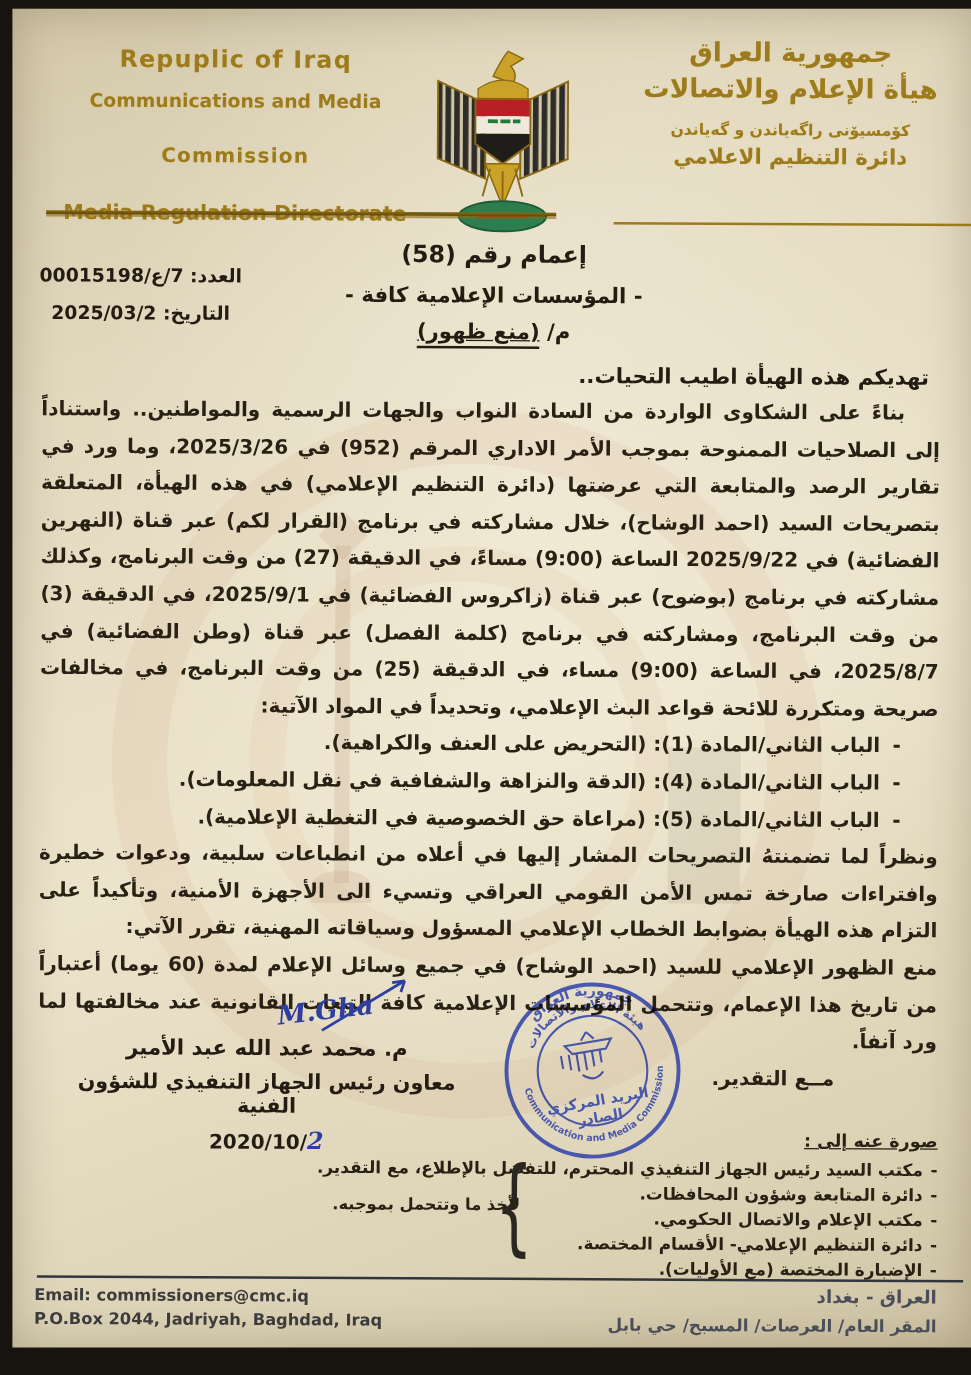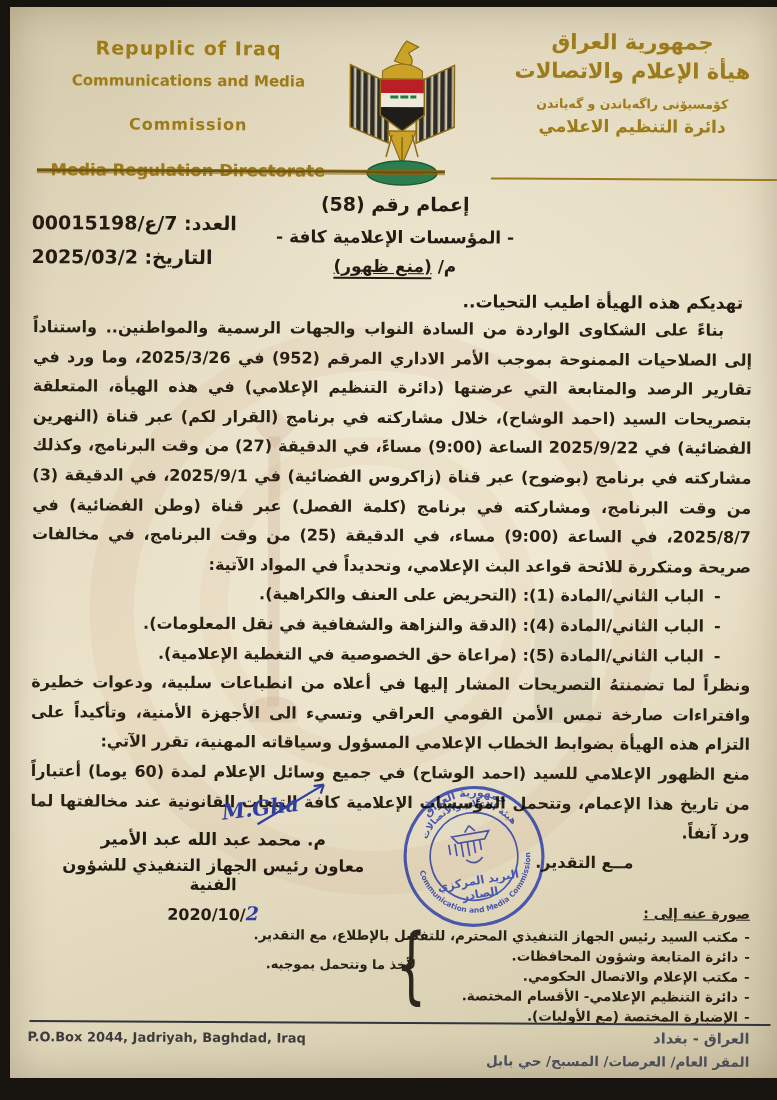--- a/index.html
+++ b/index.html
@@ -36,36 +36,36 @@
   .h-ar{position:absolute;right:2px;top:22px;width:290px;text-align:center;font-weight:bold;direction:rtl;}
   .h-ar .l1{font-size:21px;}
   .h-ar .l2{font-size:21px;margin-top:5px;}
   .h-ar .l3{font-size:12.5px;margin-top:13px;}
   .h-ar .l4{font-size:17px;margin-top:5px;}
   .h-rule-left{position:absolute;left:25px;top:163px;width:408px;height:3px;
     background:linear-gradient(#8a6a12,#5e470c);box-shadow:0 2px 0 rgba(138,106,18,0.6);}
   .h-rule-right{position:absolute;right:2px;top:170px;width:286px;height:2px;background:#9c7b1e;}
   .emblem{position:absolute;left:330px;top:24px;}
   
-  .ref{position:absolute;left:20px;top:206px;direction:rtl;text-align:left;color:#241c12;font-weight:bold;font-size:19px;}
+  .ref{position:absolute;left:20px;top:206px;direction:rtl;text-align:center;color:#241c12;font-weight:bold;font-size:15px;}
   .ref .line{margin-bottom:12px;}
   
   .subject{position:absolute;left:0;top:186px;width:100%;text-align:center;direction:rtl;color:#241c12;font-weight:bold;}
   .sub-title{font-size:19px;}
   .sub-addr{font-size:17px;margin-top:12px;}
   .sub-subj{font-size:17px;margin-top:9px;}
   .u{border-bottom:2px solid #241c12;padding-bottom:1px;text-decoration:underline;}
   
   .greeting{position:absolute;right:35px;top:284px;direction:rtl;font-size:17px;font-weight:bold;color:#241c12;}
   .bodytext{position:absolute;left:22px;right:26px;top:307px;direction:rtl;text-align:justify;
     font-size:16px;font-weight:bold;color:#2a2115;line-height:29.6px;}
   .p1{text-indent:28px;}
   .viol{padding-right:30px;}
   .viol .vrow{display:flex;gap:10px;}
-  .closing{margin-right:116px;width:fit-content;}
+  .closing{margin-right:82px;width:fit-content;}
   
   .sig-script{position:absolute;left:213px;top:789px;color:#2f3f9f;font-family:"DejaVu Serif",serif;
     font-style:italic;font-weight:bold;font-size:21px;transform:rotate(-7deg);}
   .sig-arrow{position:absolute;left:247px;top:770px;}
   .sig-block{position:absolute;left:38px;top:823px;width:334px;text-align:center;direction:rtl;color:#241c12;font-weight:bold;}
   .sig-name{font-size:17px;}
   .sig-title{font-size:16.5px;margin-top:7px;}
   .sig-date{font-size:16px;margin-top:8px;direction:ltr;}
   .hand2{color:#2f3f9f;font-family:"DejaVu Serif",serif;font-style:italic;font-size:19px;font-weight:bold;}
   .stamp{position:absolute;left:393px;top:776px;transform:rotate(-10deg);opacity:0.92;mix-blend-mode:multiply;}
@@ -245,17 +245,18 @@
     </div>
     <div class="brace z">{</div>
     <div class="brace-note z">لأخذ ما وتتحمل بموجبه.</div>
 
     <div class="f-rule z"></div>
     <div class="f-ar z">
       <div class="loc">العراق - بغداد</div>
       <div class="addr">المقر العام/ العرصات/ المسبح/ حي بابل</div>
     </div>
     <div class="f-en z">
+      <div>Email: commissioners@cmc.iq</div>
       <div>P.O.Box 2044, Jadriyah, Baghdad, Iraq</div>
     </div>
 
   </div>
 </div>
 
 </body></html>

